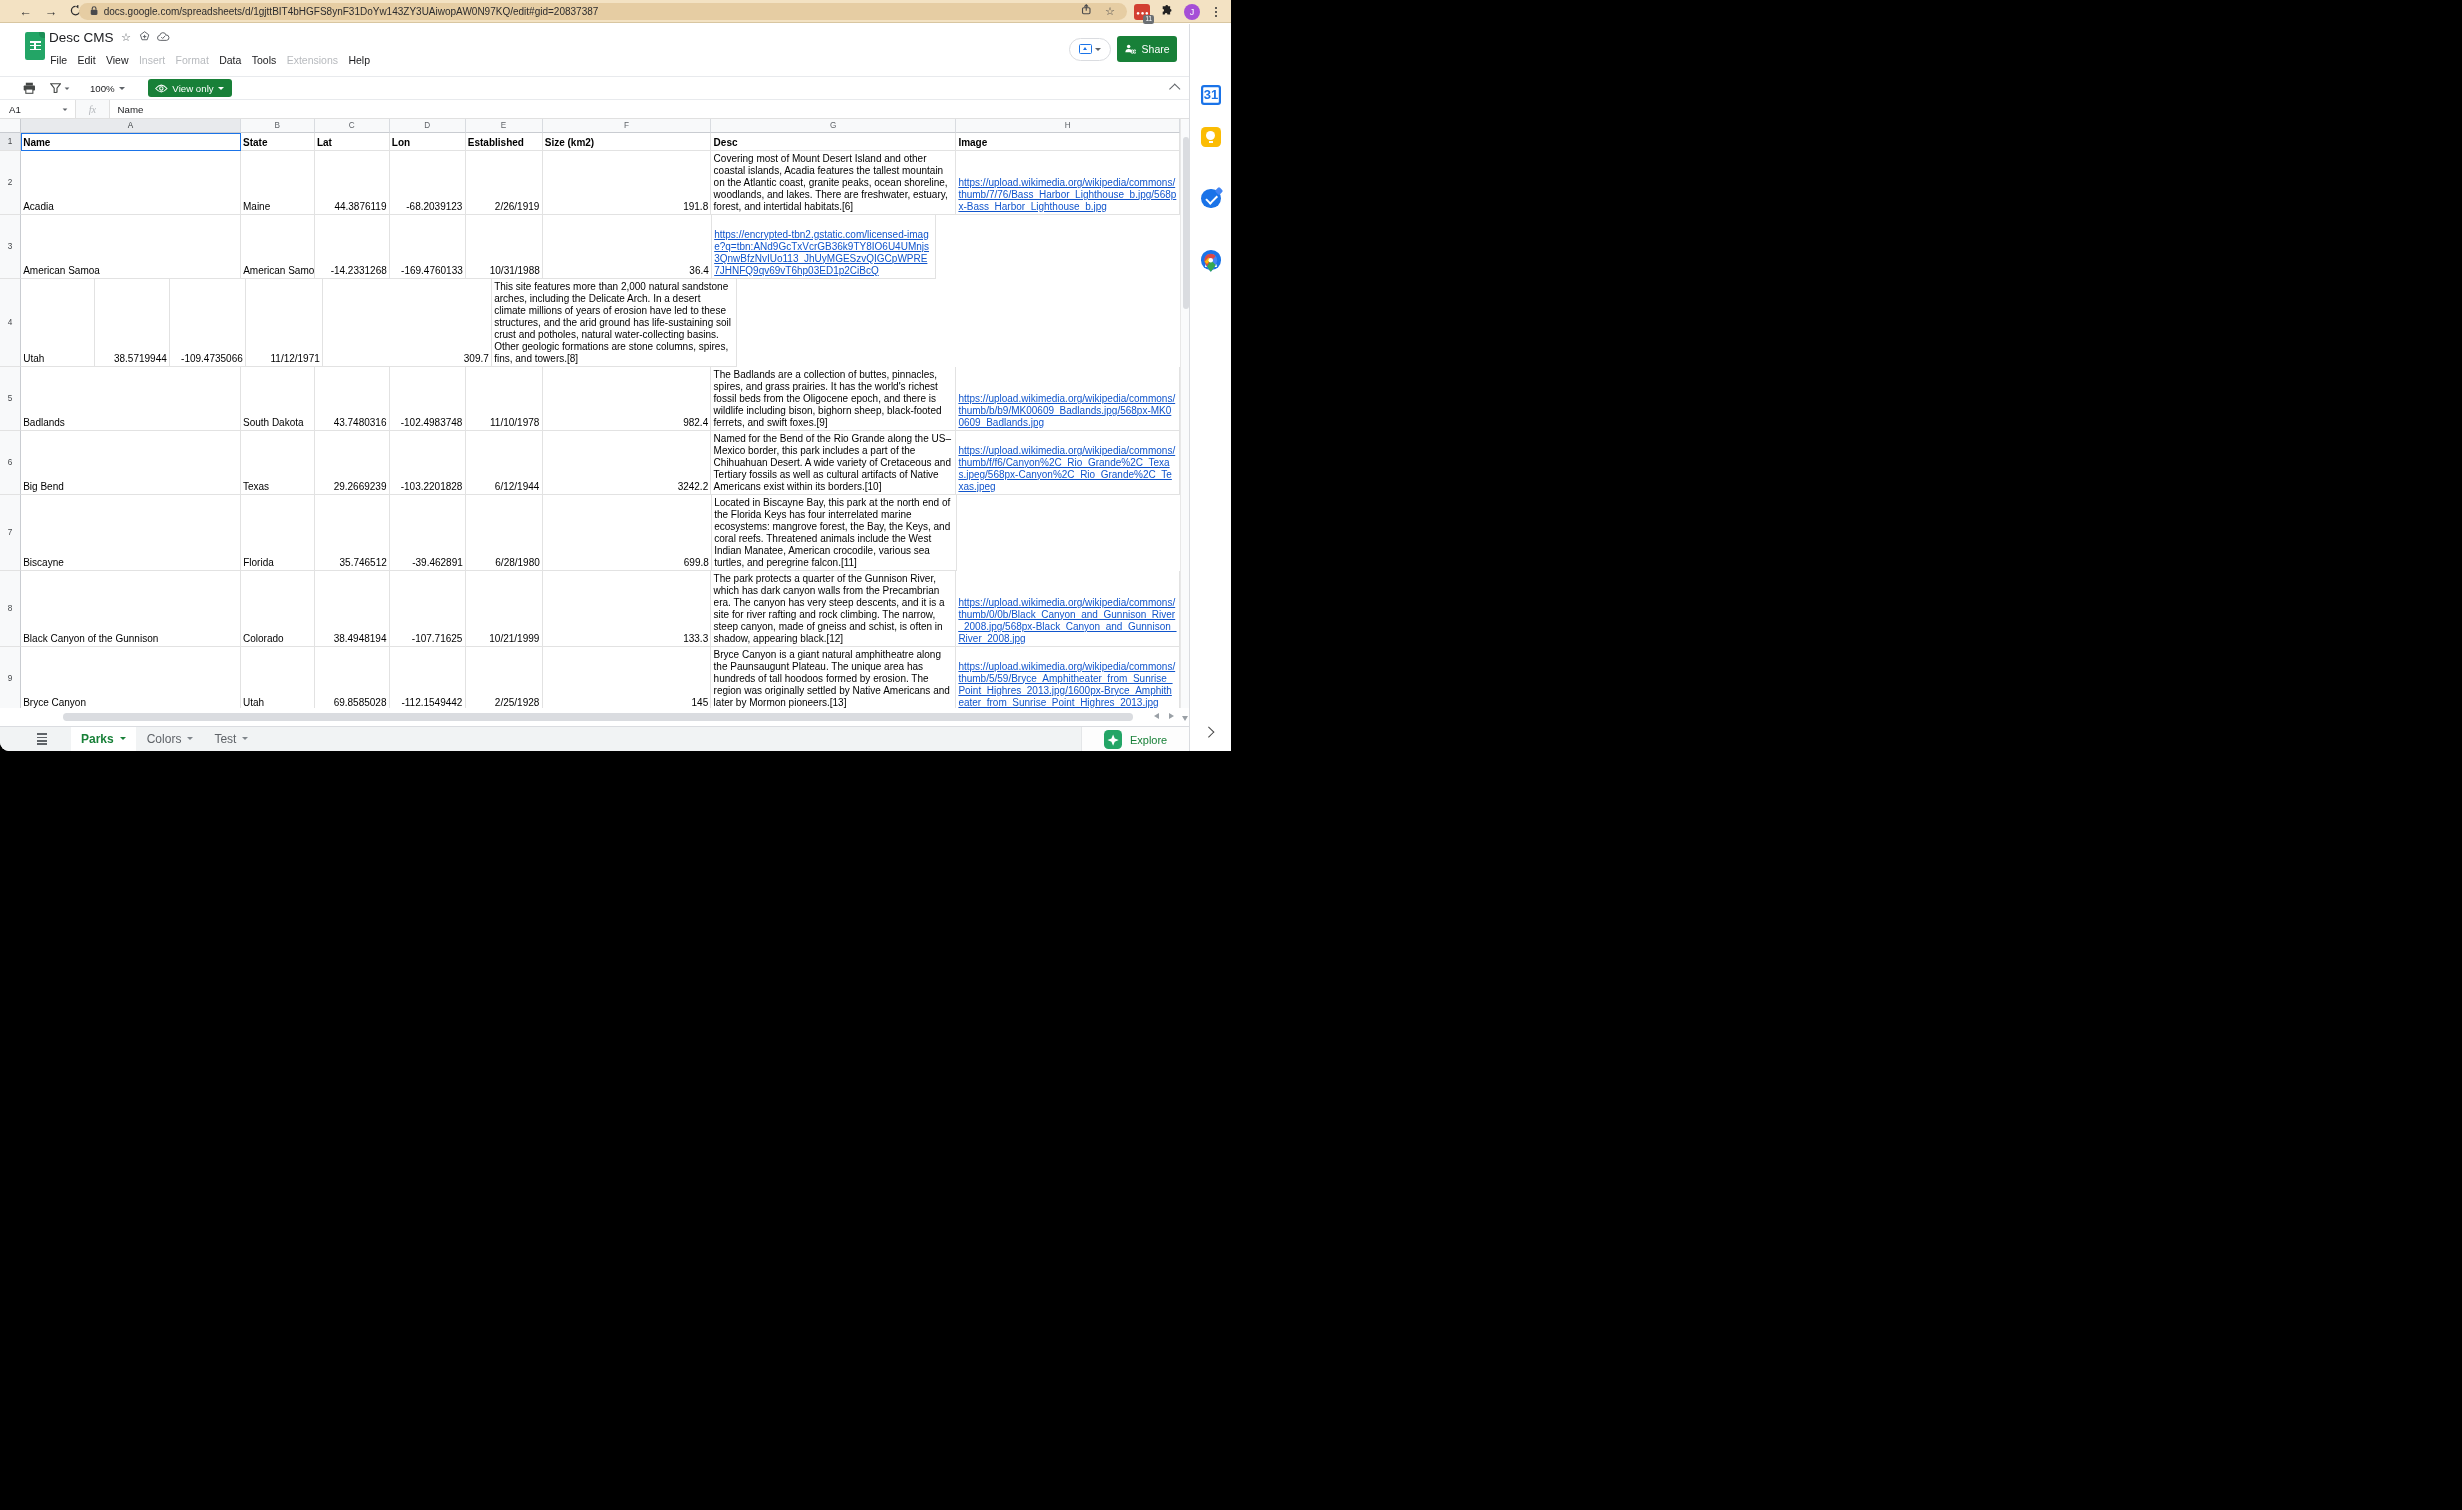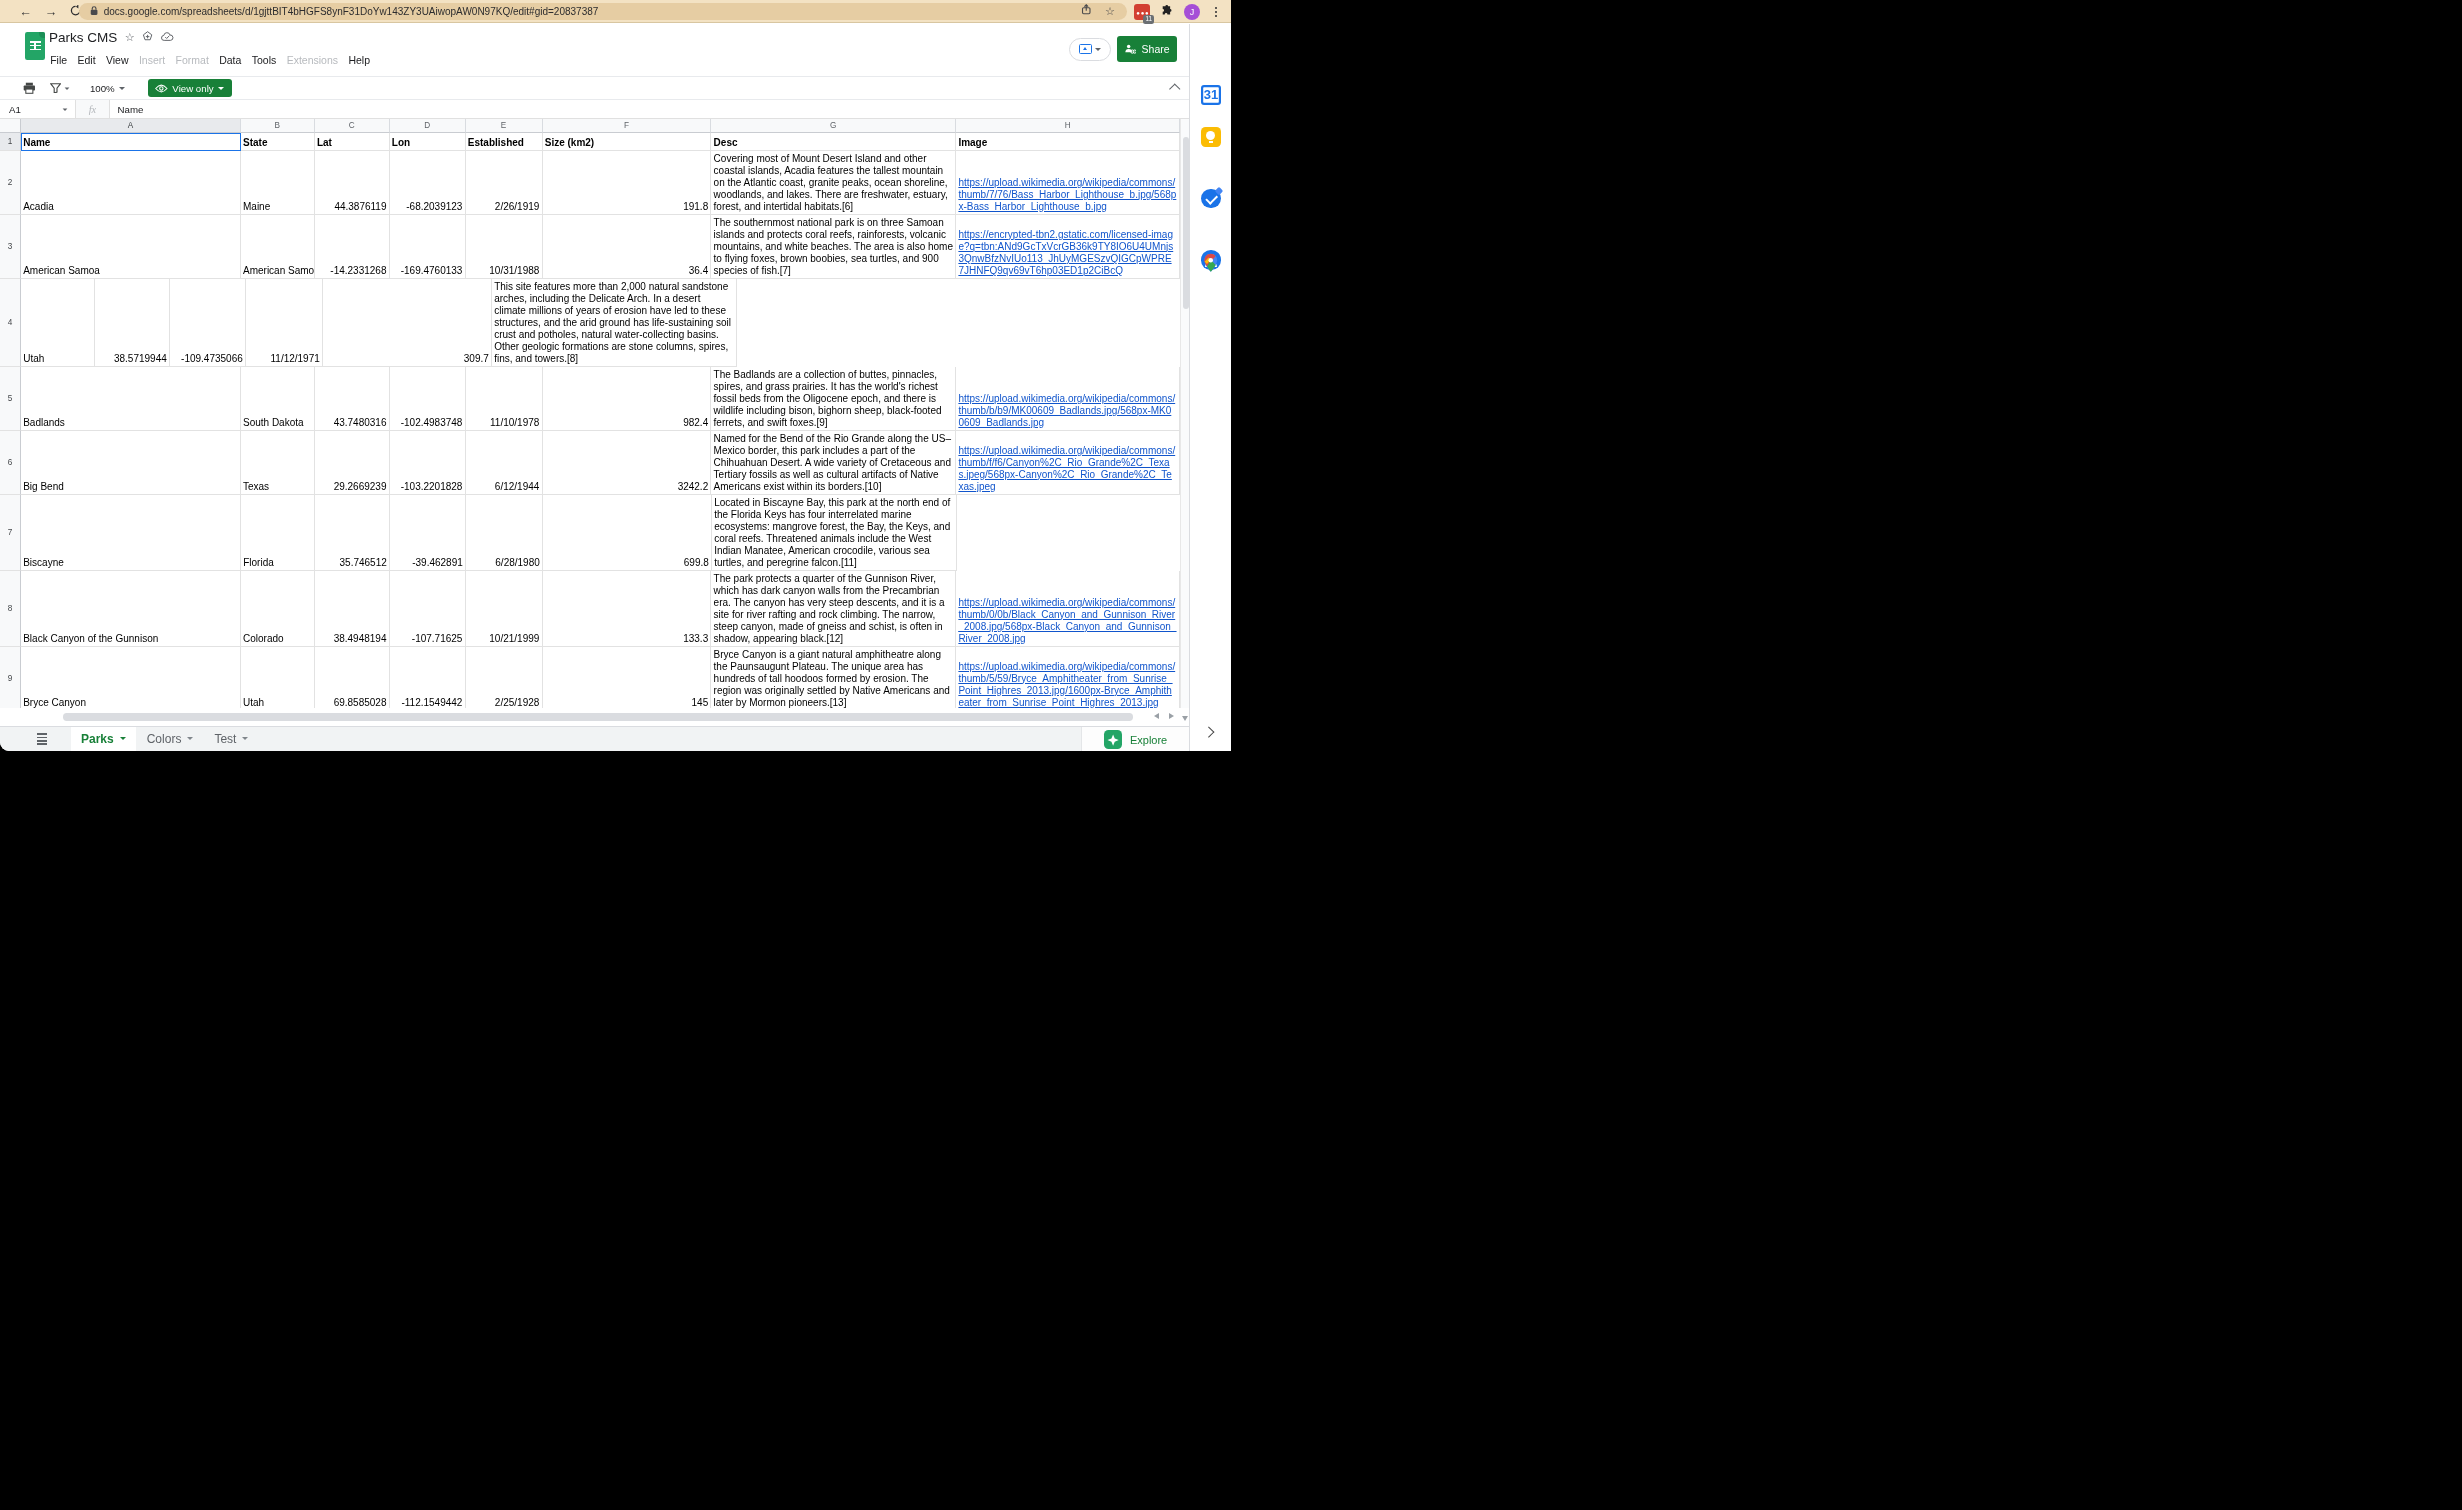--- a/index.html
+++ b/index.html
@@ -164,21 +164,21 @@
     <div class="sheets-logo">
       <div class="fold"></div>
       <div class="grid">
         <i style="left:0;top:0;width:11.2px;height:1.5px;"></i>
           <i style="left:0;top:3.7px;width:11.2px;height:1.5px;"></i>
           <i style="left:0;top:7.5px;width:11.2px;height:1.5px;"></i>
         <i style="left:4.9px;top:0;width:1.5px;height:9px;"></i>
       </div>
     </div>
     <div class="title-row">
-      <span class="doc-title">Parks CMS</span>
+      <span class="doc-title">Desc CMS</span>
       <span class="t-ic">☆</span>
       <span class="t-ic">
         <svg width="11.2" height="11.2" viewBox="0 0 16 16">
             <path d="M8 1 L14 5.5 L11.7 12.5 L4.3 12.5 L2 5.5 Z" fill="none" stroke="#5f6368" stroke-width="1.4"></path>
             <path d="M8 5.5 v5 M5.5 8 h5" stroke="#5f6368" stroke-width="1.4"></path>
           </svg>
       </span>
       <span class="t-ic">
         <svg width="12.7" height="9.7" viewBox="0 0 18 13">
             <path d="M4.5 11.5 a3.5 3.5 0 0 1 -.5 -7 a4.5 4.5 0 0 1 8.8 -.6 a3.3 3.3 0 0 1 .7 7.6 Z" fill="none" stroke="#5f6368" stroke-width="1.4"></path>
@@ -330,23 +330,20 @@
         </div>
         <div class="cell ar" style="width: 76px;">
           <div class="cin">-169.4760133</div>
         </div>
         <div class="cell ar" style="width: 77px;">
           <div class="cin">10/31/1988</div>
         </div>
         <div class="cell ar" style="width: 169px;">
           <div class="cin">36.4</div>
         </div>
-        <div class="cell desc" style="width: 245px;">
-          <div class="cin">The southernmost national park is on three Samoan islands and protects coral reefs, rainforests, volcanic mountains, and white beaches. The area is also home to flying foxes, brown boobies, sea turtles, and 900 species of fish.[7]</div>
-        </div>
         <div class="cell link" style="width: 224px;">
           <div class="cin">https://encrypted-tbn2.gstatic.com/licensed-image?q=tbn:ANd9GcTxVcrGB36k9TY8IO6U4UMnjs3QnwBfzNvIUo113_JhUyMGESzvQIGCpWPRE7JHNFQ9qv69vT6hp03ED1p2CiBcQ</div>
         </div>
       </div>
       <div class="grid-row" style="height: 88px;">
         <div class="row-h">4</div>
         <div class="cell al" style="width: 74px;">
           <div class="cin">Utah</div>
         </div>
         <div class="cell ar" style="width: 75px;">

